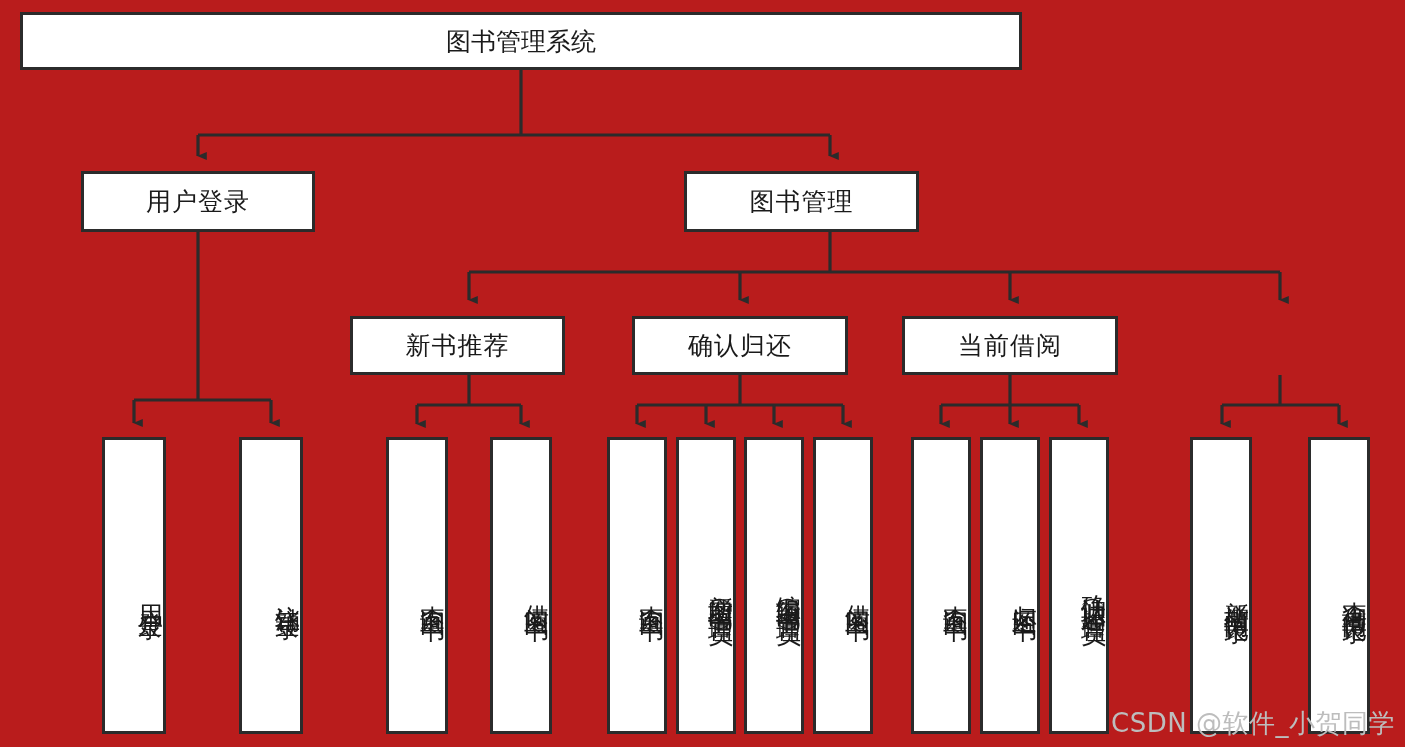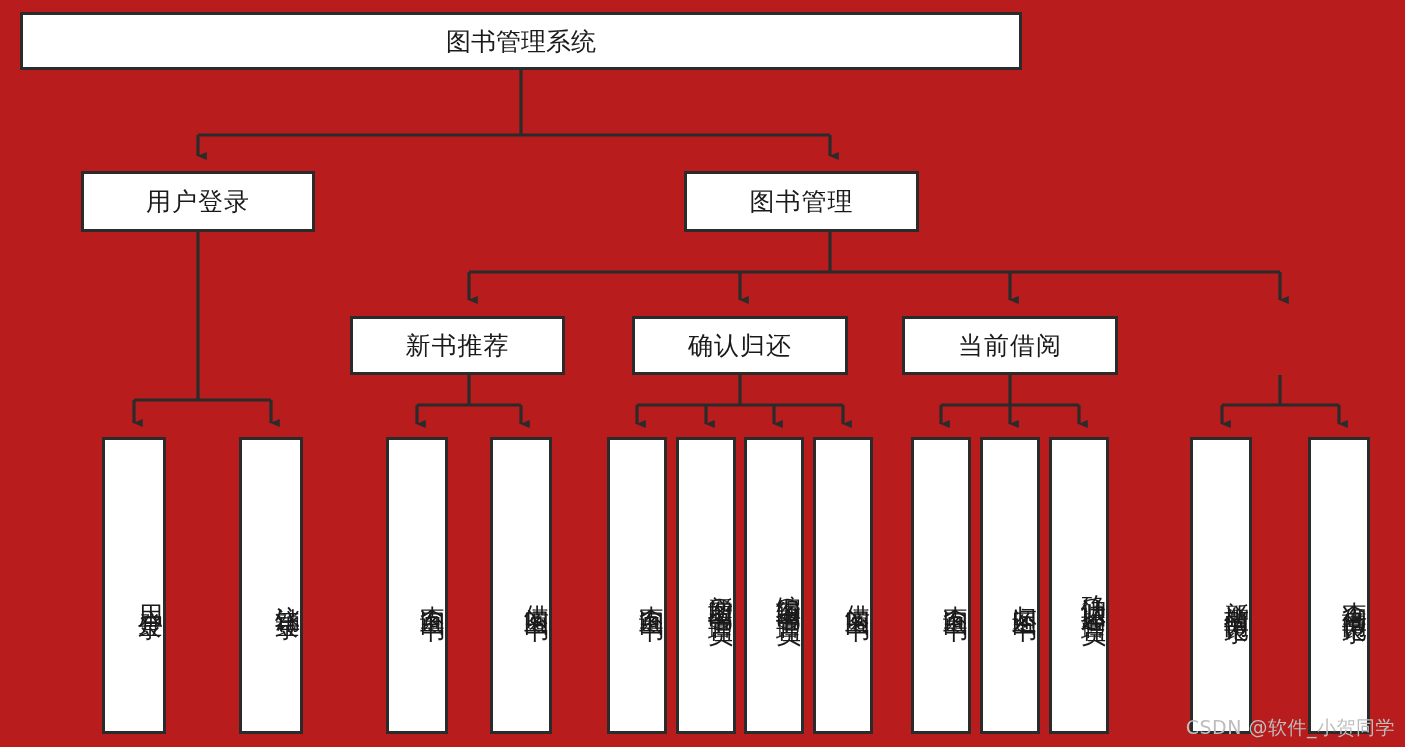--- a/index.html
+++ b/index.html
@@ -54,21 +54,21 @@
   .node.leaf > span {
     writing-mode: vertical-rl;
     text-orientation: upright;
     display: block;
     white-space: nowrap;
   }
   .watermark {
     position: absolute;
     right: 10px;
     bottom: 6px;
-    font-size: 19px;
+    font-size: 26px;
     color: #bdbdbd;
     letter-spacing: 0.5px;
     white-space: nowrap;
   }
 </style>
 </head>
 <body>
 
 <div id="canvas">
 

